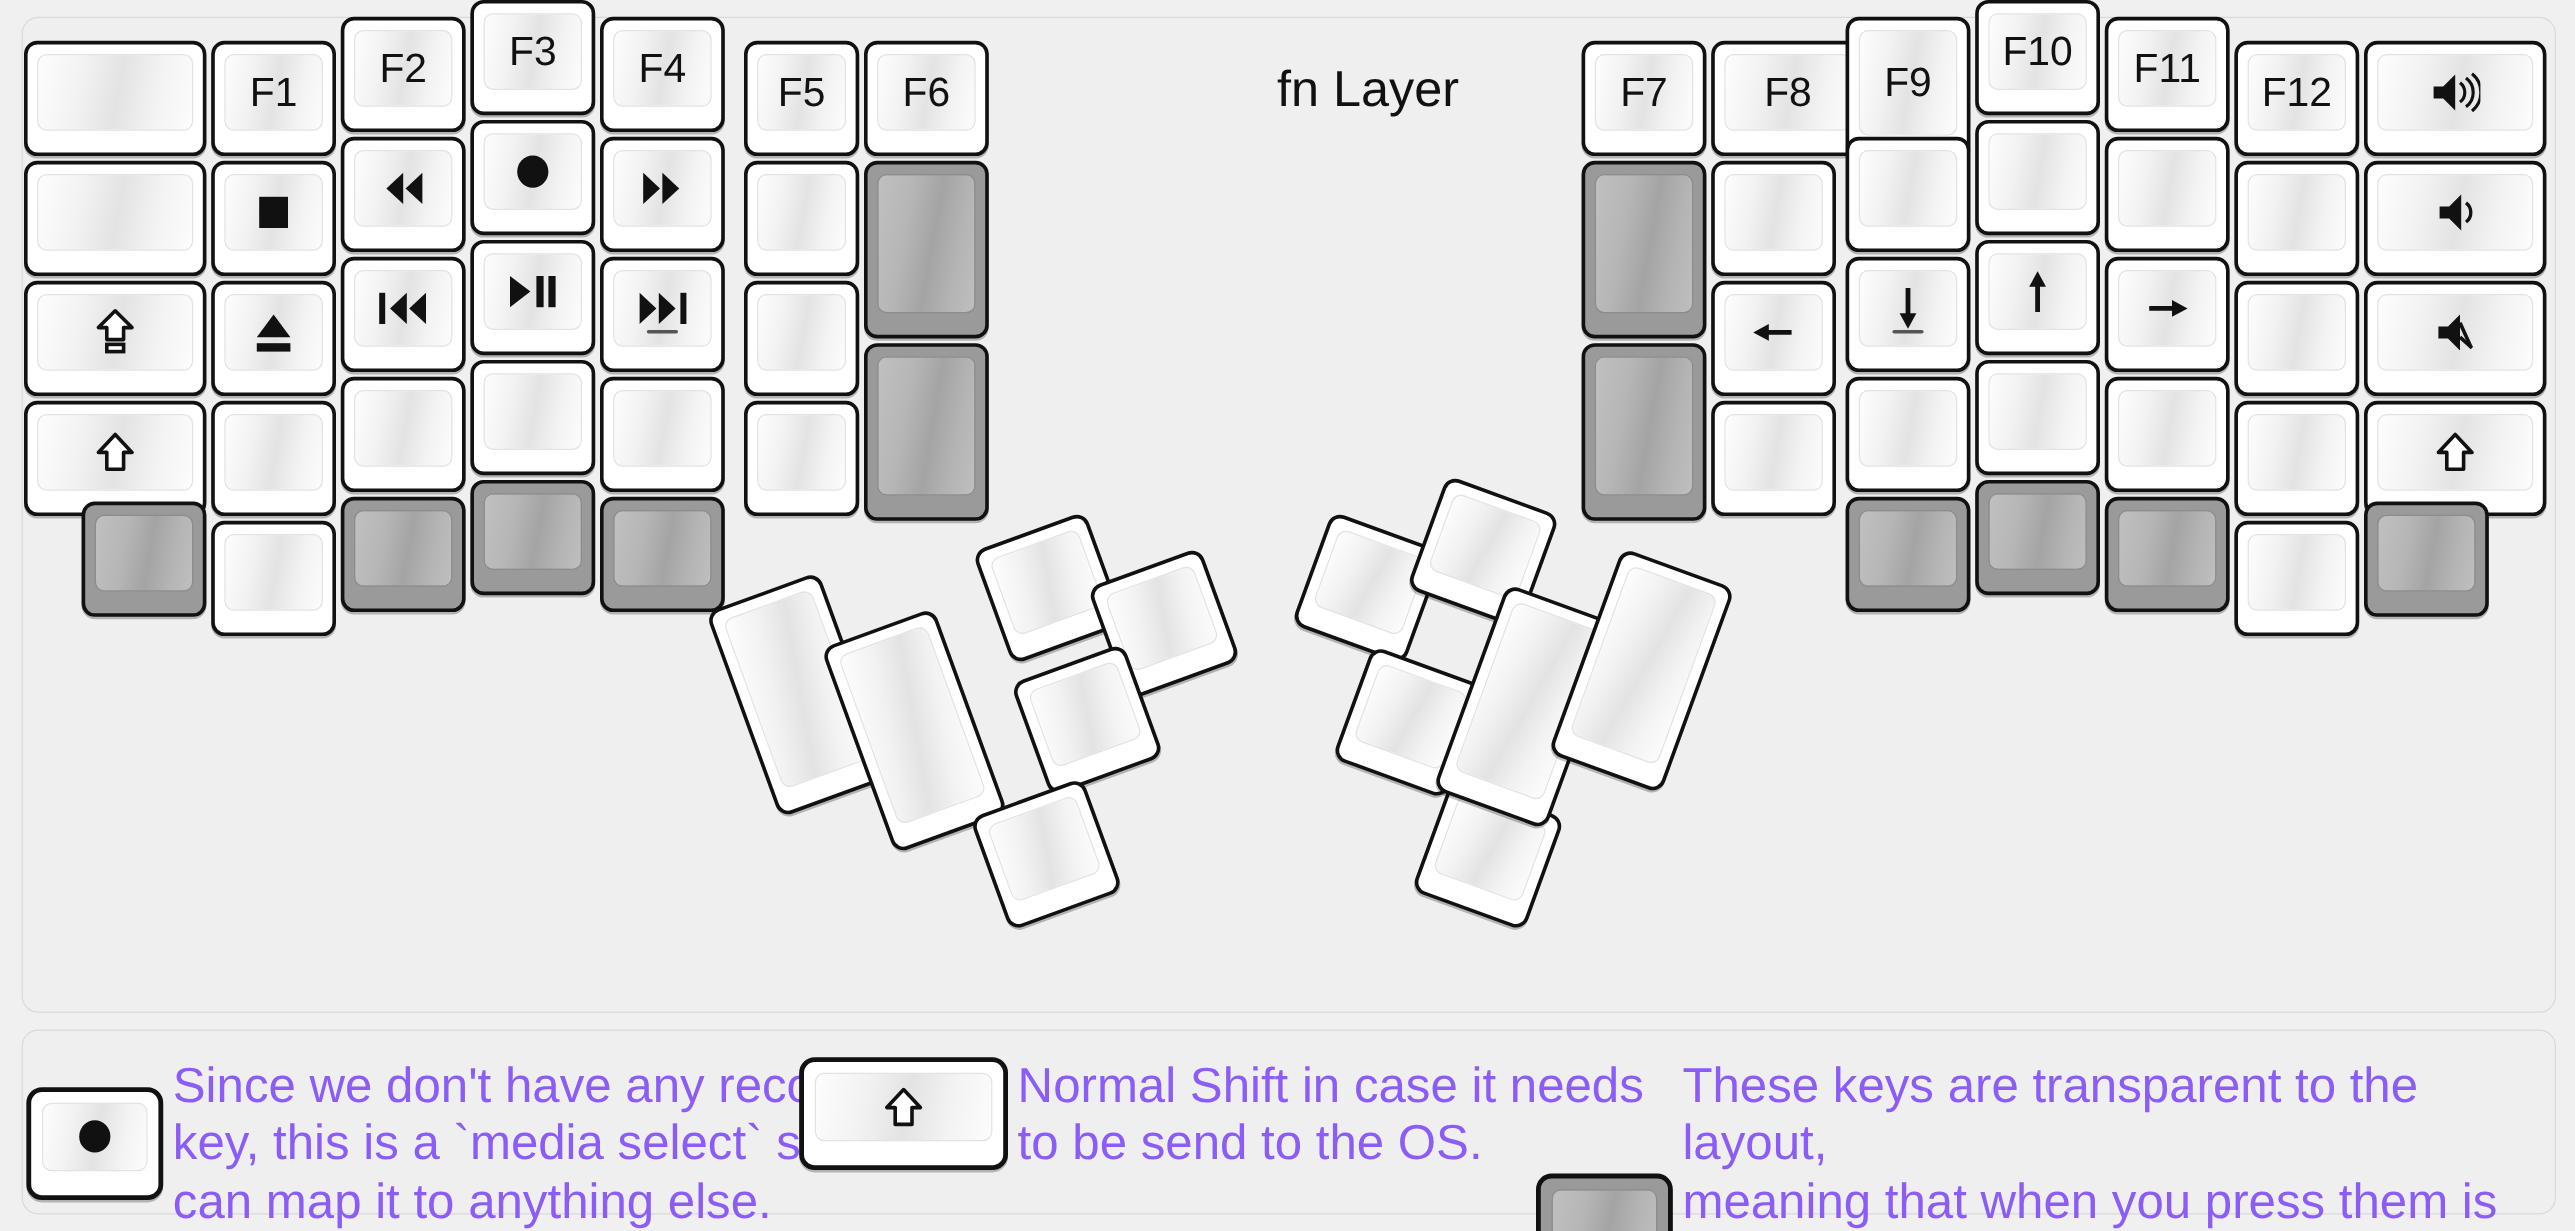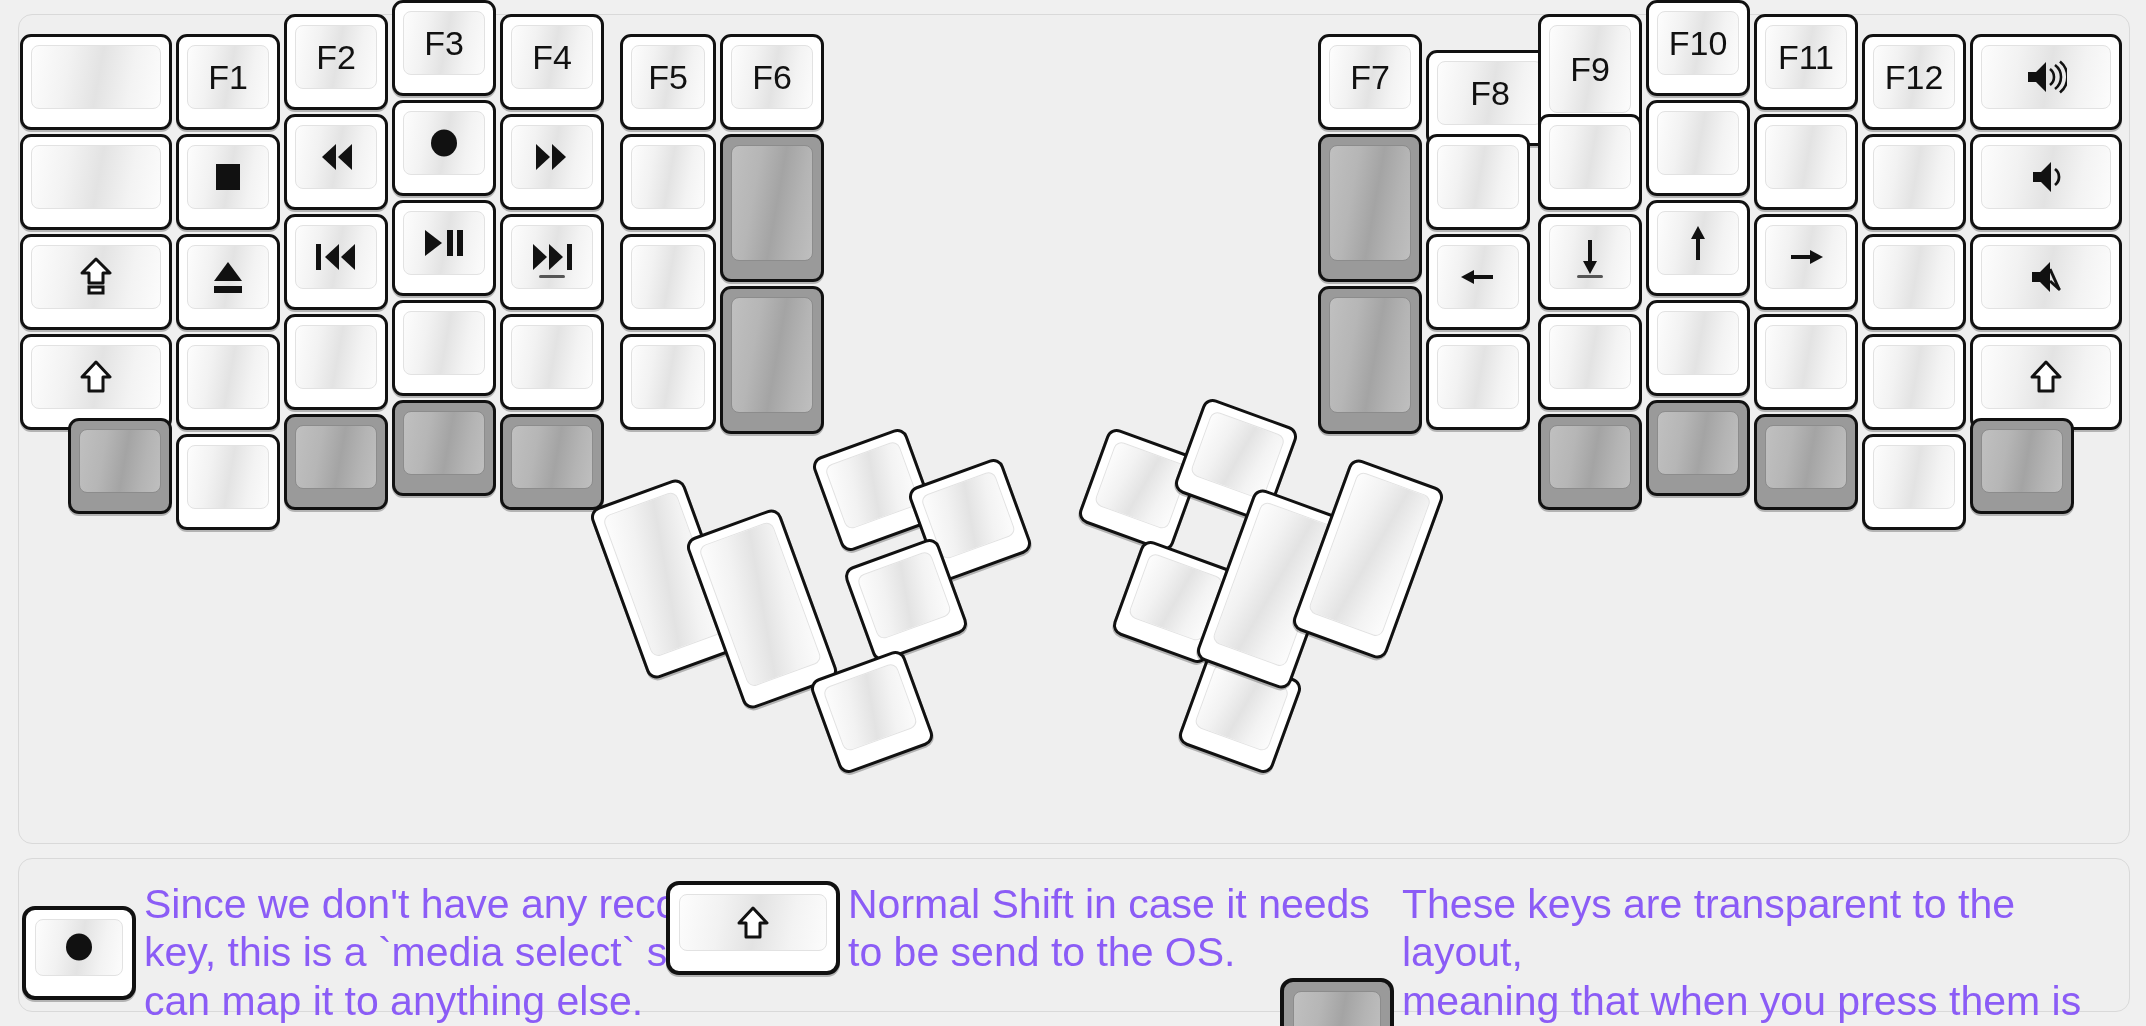--- a/index.html
+++ b/index.html
@@ -84,20 +84,21 @@
     margin-left:8px;font-size:41px;line-height:1.18;color:#8b5cf6;white-space:pre-line;
   }
 </style>
 </head>
 <body>
 
 <div id="root">
 
   <div class="panel"></div>
 
+  <div class="title">fn Layer</div>
 
   <div id="keys-layer">
       <div class="key" style="left: 20px; top: 34px; width: 152px; height: 96px;">
         <div class="cap"></div>
       </div>
       <div class="key" style="left: 20px; top: 134px; width: 152px; height: 96px;">
         <div class="cap"></div>
       </div>
       <div class="key" style="left: 20px; top: 234px; width: 152px; height: 96px;">
         <div class="cap">
@@ -294,21 +295,21 @@
         <div class="cap">
           <span class="lab">F7</span>
         </div>
       </div>
       <div class="key trans" style="left: 1318px; top: 134px; width: 104px; height: 148px;">
         <div class="cap"></div>
       </div>
       <div class="key trans" style="left: 1318px; top: 286px; width: 104px; height: 148px;">
         <div class="cap"></div>
       </div>
-      <div class="key" style="left: 1426px; top: 50px; width: 128px; height: 96px;">
+      <div class="key" style="left: 1426px; top: 34px; width: 128px; height: 96px;">
         <div class="cap">
           <span class="lab">F8</span>
         </div>
       </div>
       <div class="key" style="left: 1426px; top: 134px; width: 104px; height: 96px;">
         <div class="cap"></div>
       </div>
       <div class="key" style="left: 1426px; top: 234px; width: 104px; height: 96px;">
         <div class="cap">
           <span class="glyph">

